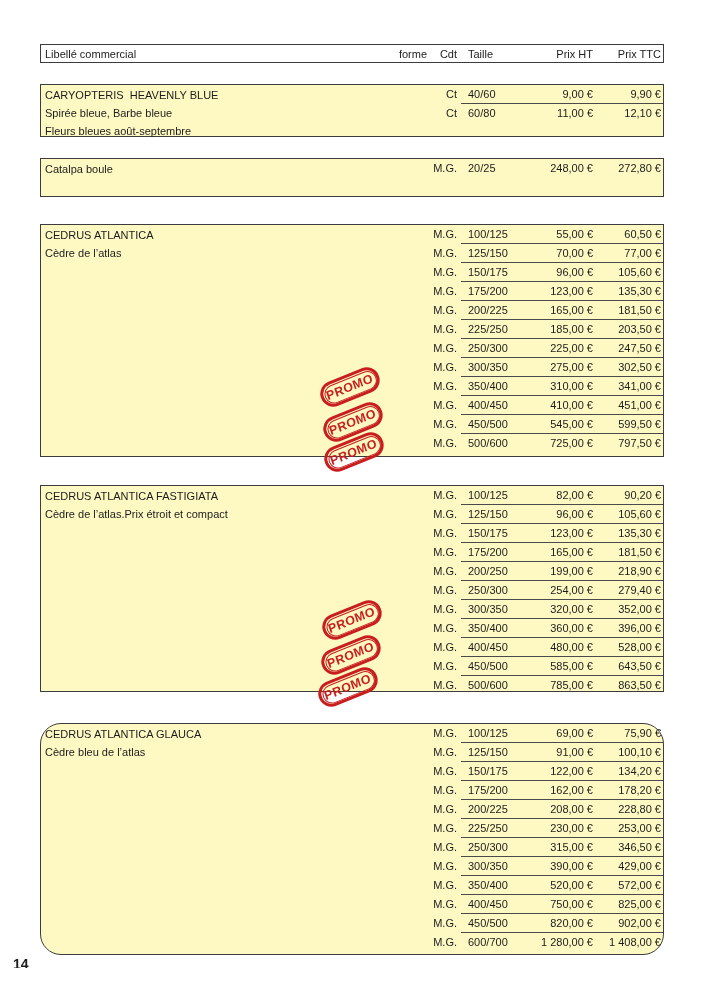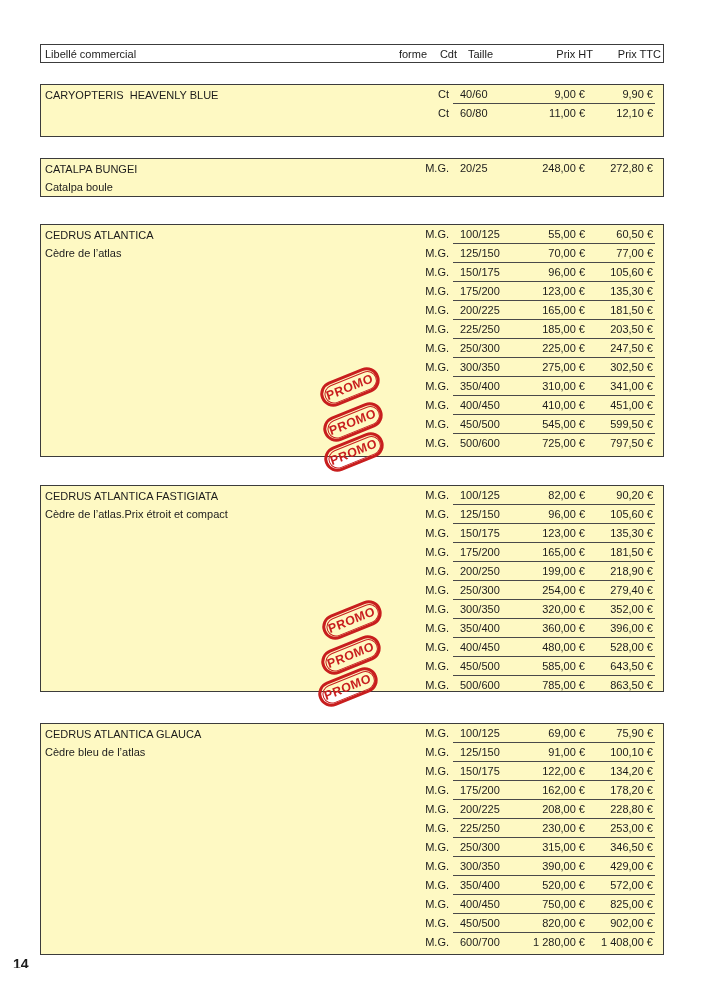--- a/index.html
+++ b/index.html
@@ -24,27 +24,27 @@
 
   
   .block{
     position:absolute;left:40px;width:624px;
     border:1.5px solid #3c3c3c;box-sizing:border-box;background:#fef9c3;
   }
   .b0{top:84px;height:53px;}
   .b1{top:158px;height:39px;}
   .b2{top:224px;height:233px;}
   .b3{top:485px;height:207px;}
-  .b4{top:723px;height:232px;}
+  .b4{top:723px;height:232px;border-radius:21px;}
 
   .info{position:absolute;left:4px;top:1px;width:330px;}
   .pname{line-height:18px;white-space:pre-wrap;}
   .pdesc div{line-height:18px;white-space:pre-wrap;}
 
-  .rows{position:absolute;top:0;right:8px;width:281px;}
+  .rows{position:absolute;top:0;right:0;width:281px;}
   .row{display:flex;height:19px;line-height:19px;}
   .r-cdt{width:79px;text-align:right;padding-right:4px;box-sizing:border-box;white-space:nowrap;}
   .r-grp{width:202px;display:flex;border-bottom:1px solid #4a4a4a;box-sizing:border-box;}
   .row:last-child .r-grp{border-bottom:none;}
   .r-taille{width:69px;padding-left:7px;box-sizing:border-box;white-space:nowrap;}
   .r-ht{width:63px;text-align:right;white-space:nowrap;}
   .r-ttc{flex:1;text-align:right;padding-right:2px;white-space:nowrap;}
 
   
   .stamp{
@@ -74,20 +74,24 @@
     <div class="h-grp">
       <span class="h-taille">Taille</span>
       <span class="h-ht">Prix HT</span>
       <span class="h-ttc">Prix TTC</span>
     </div>
   </div>
 
   <section class="block b0">
     <div class="info">
       <div class="pname">CARYOPTERIS  HEAVENLY BLUE</div>
+      <div class="pdesc">
+          <div>Spirée bleue, Barbe bleue</div>
+          <div>Fleurs bleues août-septembre</div>
+        </div>
     </div>
     <div class="rows">
         <div class="row">
           <span class="r-cdt">Ct</span>
           <div class="r-grp">
             <span class="r-taille">40/60</span>
             <span class="r-ht">9,00 €</span>
             <span class="r-ttc">9,90 €</span>
           </div>
         </div>
@@ -97,21 +101,20 @@
             <span class="r-taille">60/80</span>
             <span class="r-ht">11,00 €</span>
             <span class="r-ttc">12,10 €</span>
           </div>
         </div>
       </div>
   </section>
 
   <section class="block b1">
     <div class="info">
-      <div class="pname">CATALPA BUNGEI</div>
       <div class="pdesc">
           <div>Catalpa boule</div>
         </div>
     </div>
     <div class="rows">
         <div class="row">
           <span class="r-cdt">M.G.</span>
           <div class="r-grp">
             <span class="r-taille">20/25</span>
             <span class="r-ht">248,00 €</span>

